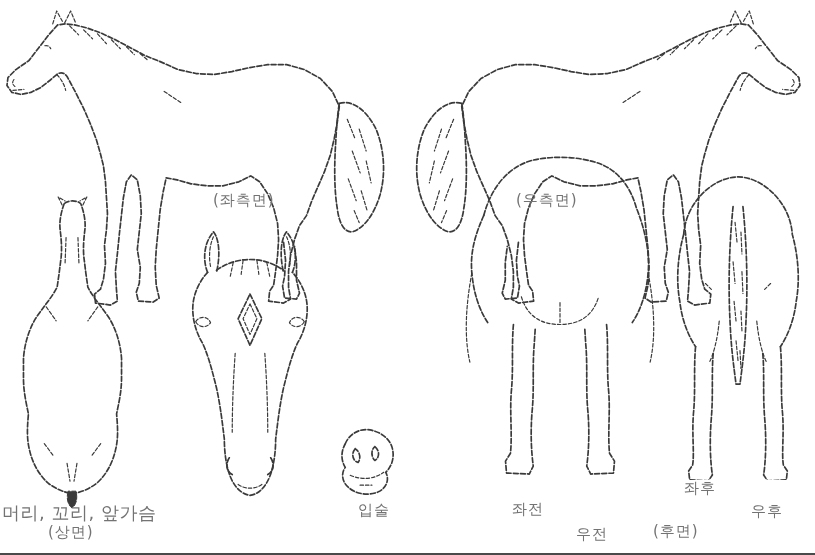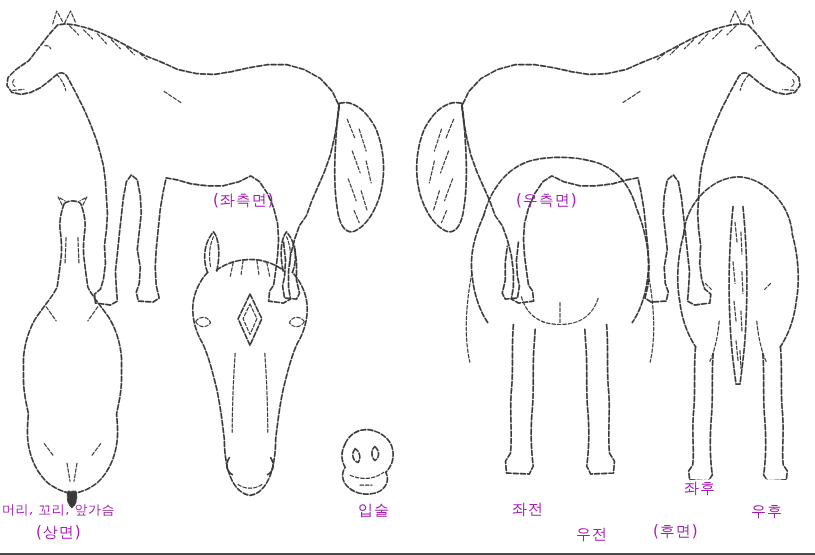--- a/index.html
+++ b/index.html
@@ -5,23 +5,23 @@
   html,body{margin:0;padding:0;background:#fff;}
   body{width:815px;height:555px;position:relative;overflow:hidden;
        font-family:"DejaVu Sans",sans-serif;color:#2d2d2d;}
   .stage{position:absolute;inset:0;background:#ffffff;}
   .fig{position:absolute;}
   .fig svg{display:block;width:100%;height:100%;}
   .sk{fill:none;stroke:#3a3a3a;stroke-width:1.7;stroke-linecap:round;
       stroke-linejoin:round;stroke-dasharray:5 2.2;}
   .sk.thin{stroke-width:1.2;stroke-dasharray:3.5 2;}
   .sk.fillink{fill:#3a3a3a;stroke-width:1;}
-  .lbl{position:absolute;font-size:15px;letter-spacing:1px;color:#a21caf;
+  .lbl{position:absolute;font-size:15px;letter-spacing:1px;color:#737373;
        white-space:nowrap;line-height:1.1;}
-  .lbl.small{font-size:13px;letter-spacing:0.5px;}
+  .lbl.small{font-size:18px;letter-spacing:0.5px;}
   .scanline{position:absolute;left:0;right:0;bottom:0;height:2px;background:#4a4a4a;}
 </style>
 </head>
 <body>
 
 <div class="stage">
 
   <svg width="0" height="0" style="position:absolute">
     <defs>
       <g id="sideHorse">
@@ -103,21 +103,21 @@
       <path class="sk thin" d="M56,160 C54,180 50,194 46,202 M94,160 C96,180 100,194 104,202 M42,122 L48,128 M108,122 L102,128"></path>
       <path class="sk" d="M32,186 C30,208 32,230 30,252 C28,274 31,294 29,306 L25,312 L26,321 L45,322 L49,316 C47,302 46,282 48,258 C50,234 48,212 50,192"></path>
       <path class="sk" d="M118,186 C120,208 118,230 120,252 C122,274 119,294 121,306 L125,312 L124,321 L105,322 L101,316 C103,302 104,282 102,258 C100,234 102,212 100,192"></path>
     </svg>
   </div>
 
   <div class="lbl" style="left:213px;top:192px">(좌측면)</div>
   <div class="lbl" style="left:516px;top:192px">(우측면)</div>
 
   <div class="lbl small" style="left:2px;top:503px">머리, 꼬리, 앞가슴</div>
-  <div class="lbl" style="left:36px;top:524px">(상면)</div>
+  <div class="lbl" style="left:48px;top:524px">(상면)</div>
 
   <div class="lbl" style="left:358px;top:502px">입술</div>
 
   <div class="lbl" style="left:512px;top:501px">좌전</div>
   <div class="lbl" style="left:576px;top:526px">우전</div>
 
   <div class="lbl" style="left:653px;top:523px">(후면)</div>
 
   <div class="lbl" style="left:684px;top:480px">좌후</div>
   <div class="lbl" style="left:751px;top:503px">우후</div>

